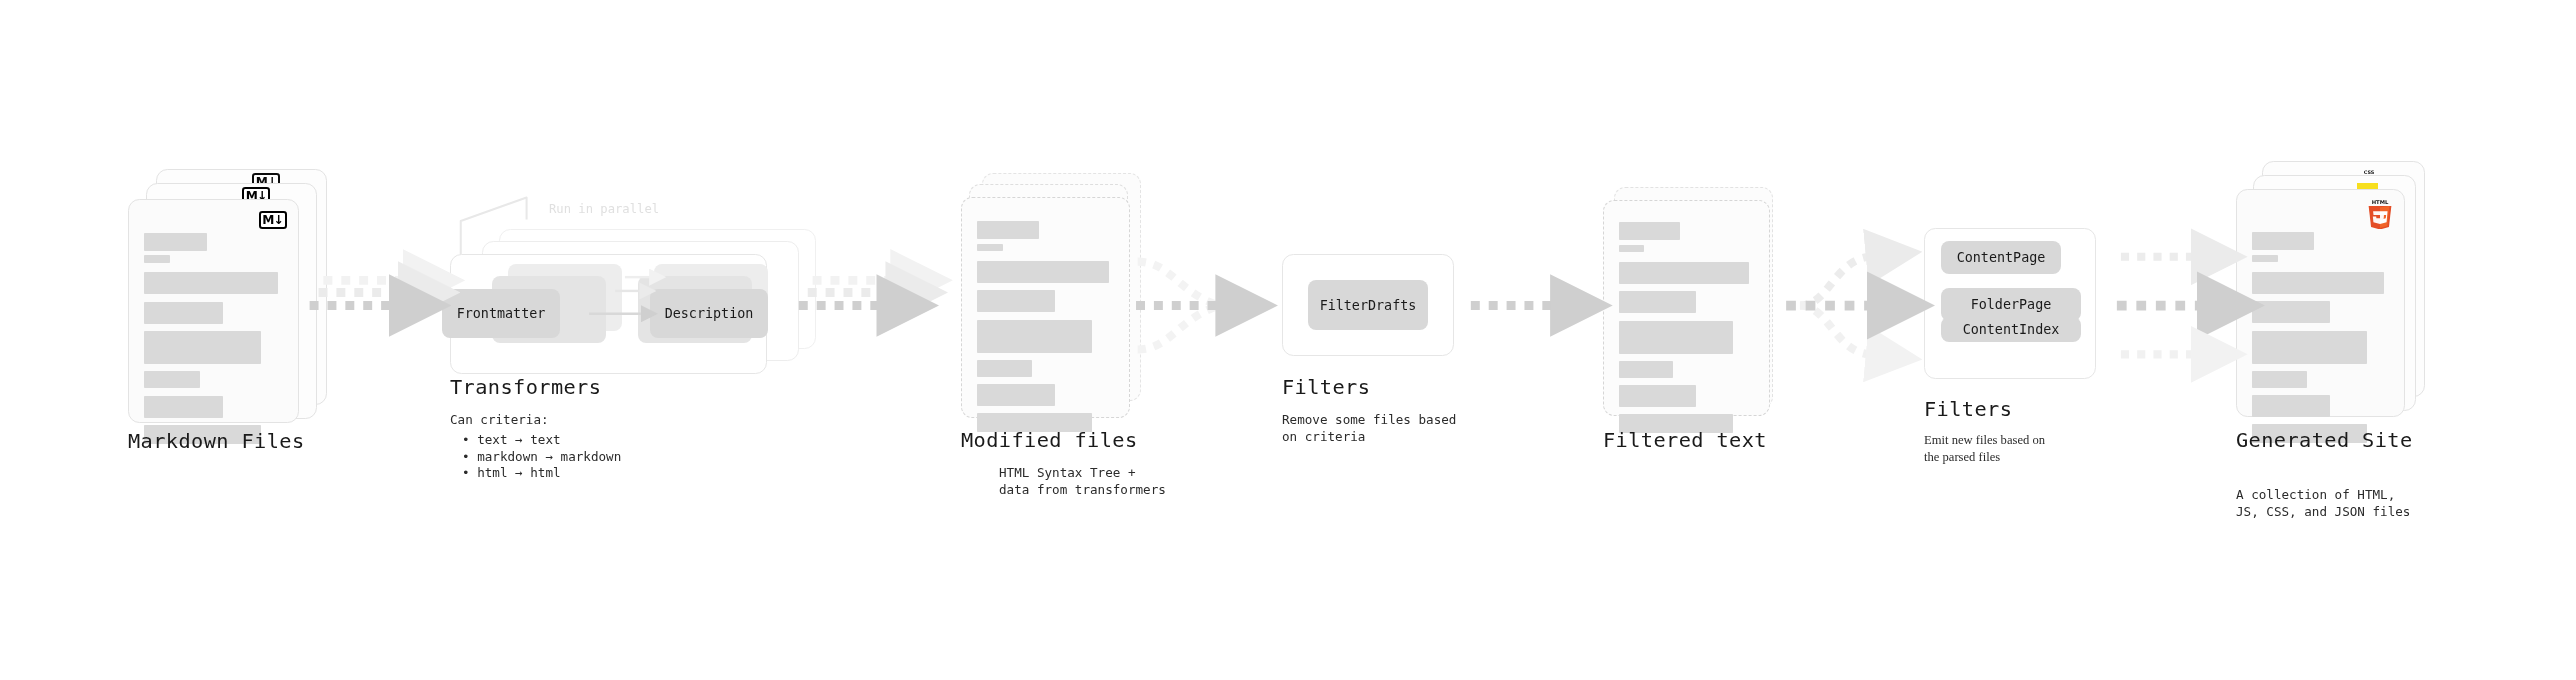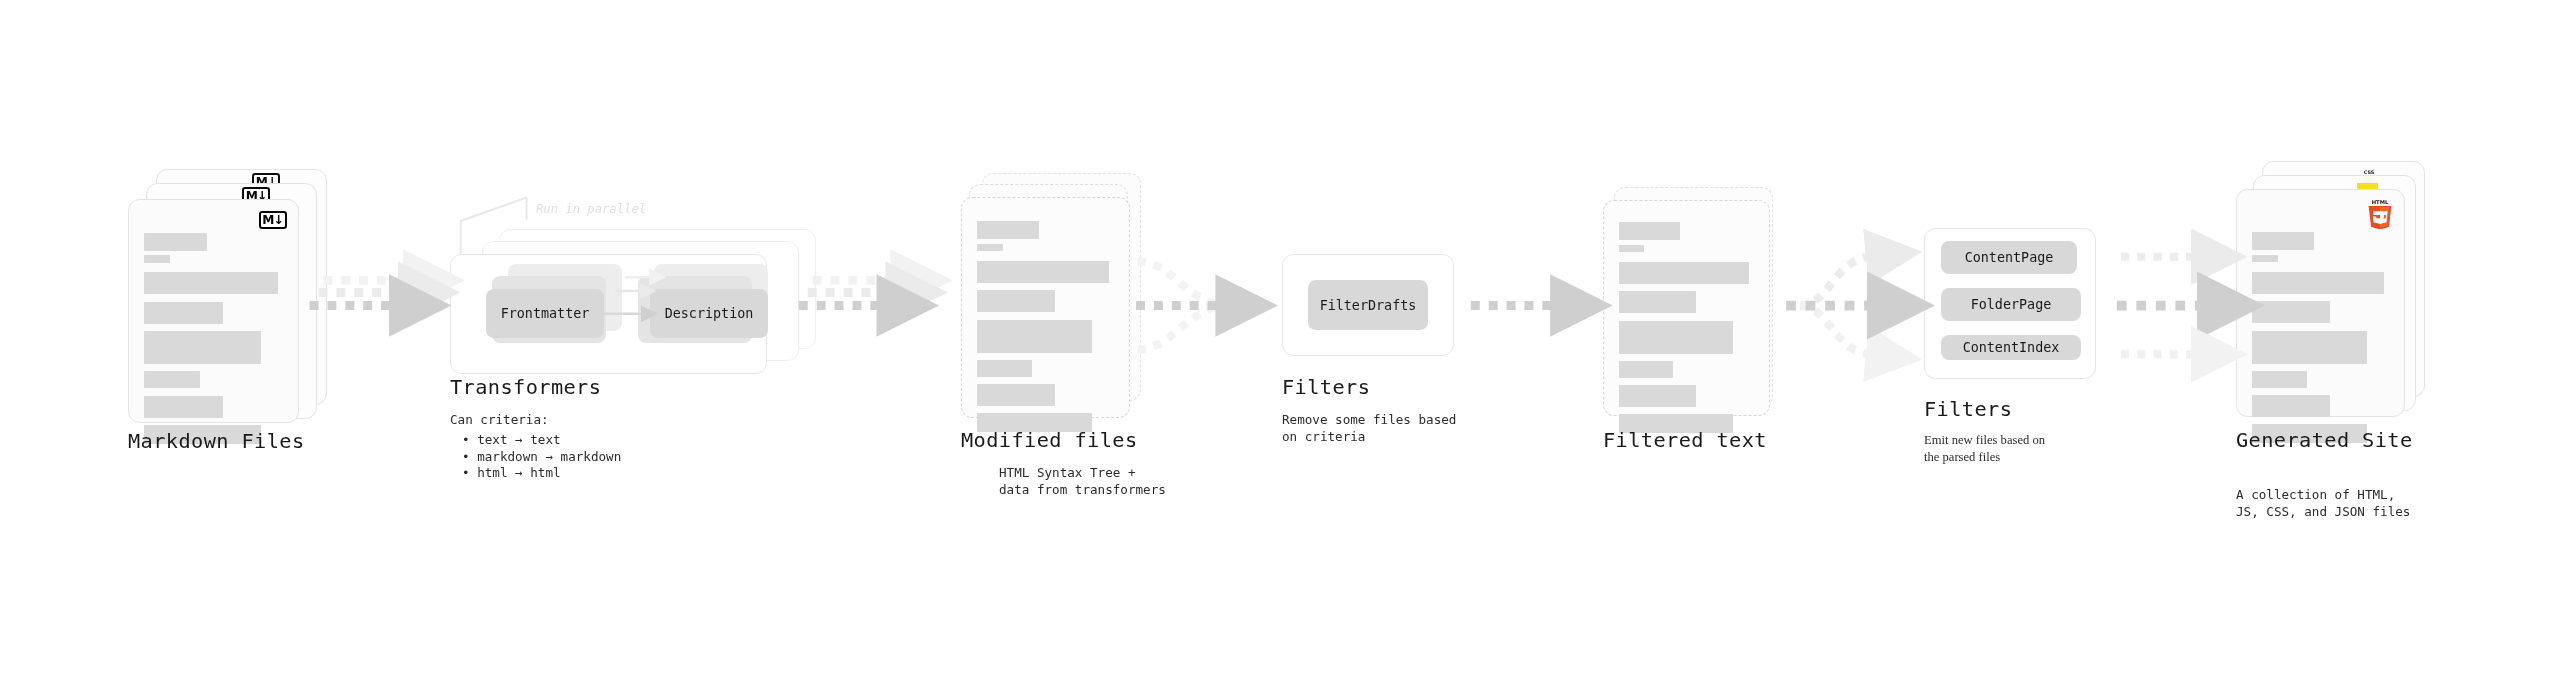--- a/index.html
+++ b/index.html
@@ -196,24 +196,24 @@
     <div class="stage-box" style="left:499px; top:229px; width:317px; height:120px; border-color:#f0f0f0;"></div>
     <div class="stage-box" style="left:482px; top:241px; width:317px; height:120px; border-color:#ededed;"></div>
     <div class="stage-box" style="left:450px; top:254px; width:317px; height:120px;">
     </div>
 
     <div class="pill" style="left:508px; top:264px; width:114px; height:67px; background:#ededed; color:transparent;"></div>
     <div class="pill" style="left:654px; top:264px; width:114px; height:67px; background:#ededed; color:transparent;"></div>
     <div class="pill" style="left:492px; top:276px; width:114px; height:67px; background:#e4e4e4; color:transparent;"></div>
     <div class="pill" style="left:638px; top:276px; width:114px; height:67px; background:#e4e4e4; color:transparent;"></div>
 
-    <div class="pill" style="left:486px; top:289px; width:118px; height:49px;">Frontmatter</div>
+    <div class="pill" style="left:442px; top:289px; width:118px; height:49px;">Frontmatter</div>
     <div class="pill" style="left:650px; top:289px; width:118px; height:49px;">Description</div>
 
-    <div class="parallel-label" style="left:536px; top:202px;font-style:italic;">Run in parallel</div>
+    <div class="parallel-label" style="left:549px; top:202px;">Run in parallel</div>
 
     <div class="caption cap-title" style="left:450px; top:375px;">Transformers</div>
     <div class="caption cap-sub" style="left:450px; top:412px;">Can criteria:</div>
     <ul class="cap-list caption" style="left:462px; top:432px;">
       <li>text → text</li>
       <li>markdown → markdown</li>
       <li>html → html</li>
     </ul>
   </div>
 
@@ -257,23 +257,23 @@
         <div class="doc-line" style="width:40%;height:17px;margin-bottom:7.3px;"></div>
         <div class="doc-line" style="width:57%;height:22px;margin-bottom:7.3px;"></div>
         <div class="doc-line" style="width:84%;height:18.7px;"></div>
       </div>
     </div>
     <div class="caption cap-title" style="left:1603px; top:428px;">Filtered text</div>
   </div>
 
   <div>
     <div class="stage-box" style="left:1924px; top:228px; width:172px; height:151px;"></div>
-    <div class="pill" style="left:1941px; top:241px; width:136px; height:32.5px;">ContentPage</div>
+    <div class="pill" style="left:1941px; top:241px; width:120px; height:32.5px;">ContentPage</div>
     <div class="pill" style="left:1941px; top:288px; width:140px; height:32.5px;">FolderPage</div>
-    <div class="pill" style="left:1941px; top:335px; width:140px; height:25px;text-align:center;">ContentIndex</div>
+    <div class="pill" style="left:1941px; top:317px; width:140px; height:25px;text-align:center;">ContentIndex</div>
     <div class="caption cap-title" style="left:1924px; top:397px;">Filters</div>
     <div class="caption cap-sub" style="left:1924px; top:432px;font-family:Liberation Serif, serif;">Emit new files based on
 the parsed files</div>
   </div>
 
   <div>
     <div class="doc-card" style="left:2262px; top:161px; width:163px; height:236px; background:#fdfdfd;"></div>
     <div class="badge-css" style="left:2360px; top:176px;">
         <span class="csstxt">CSS</span>
       </div>

